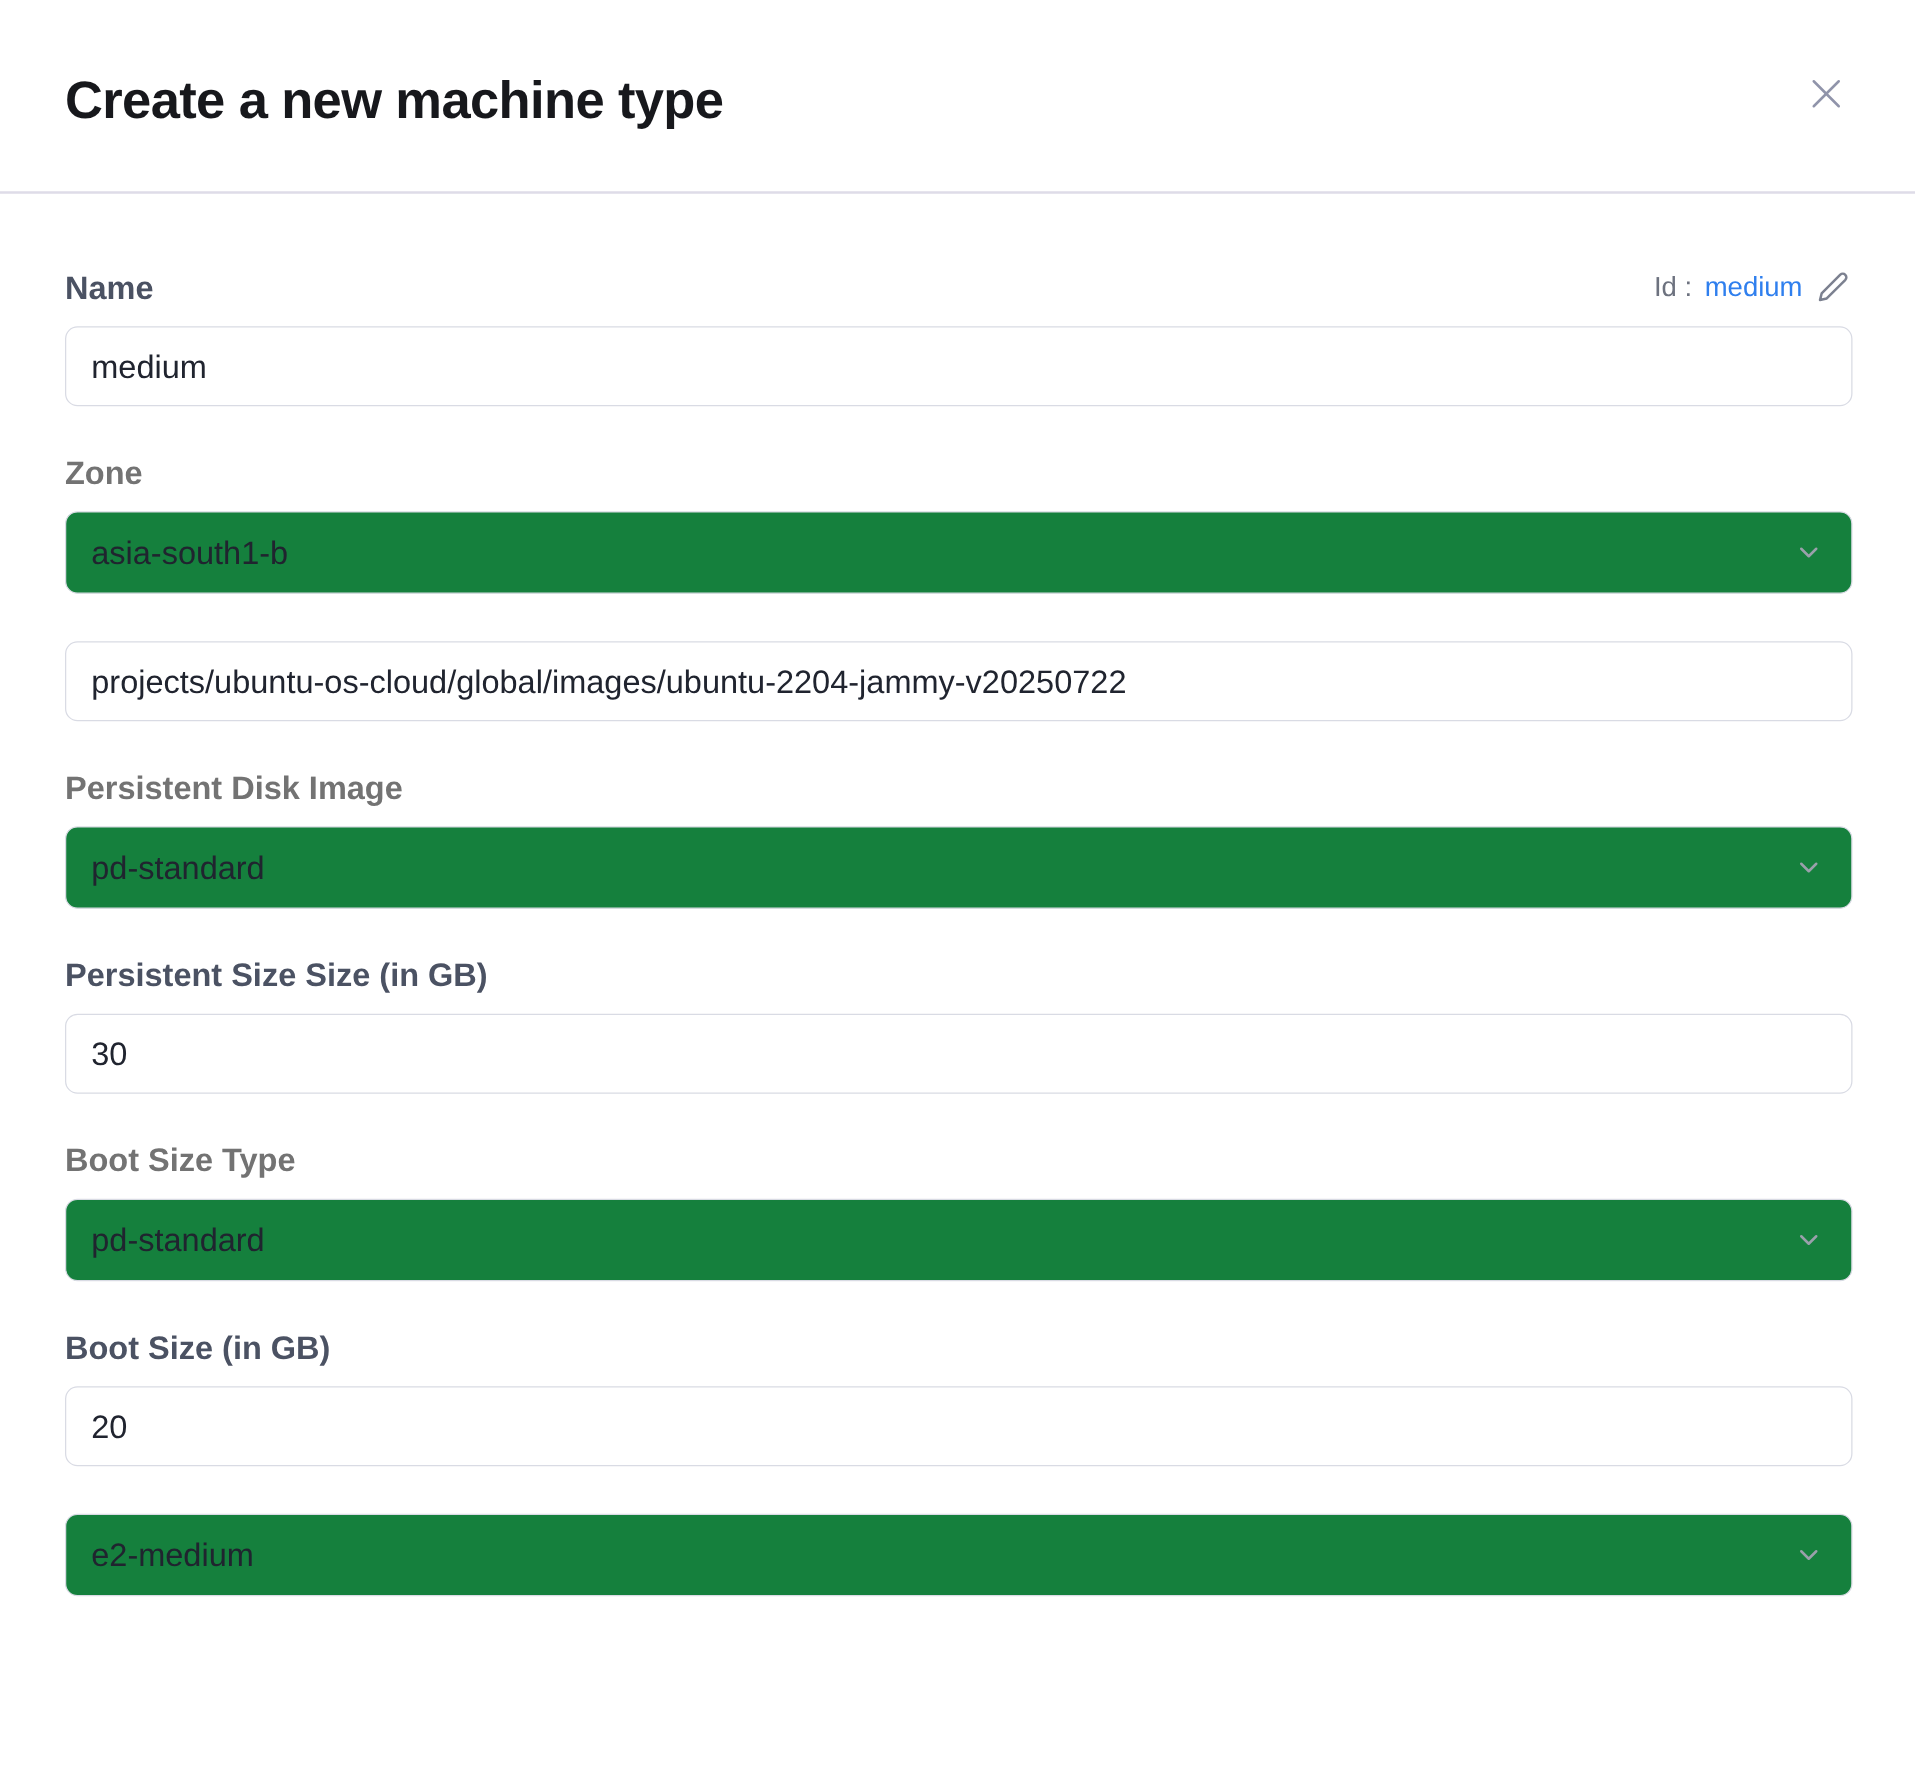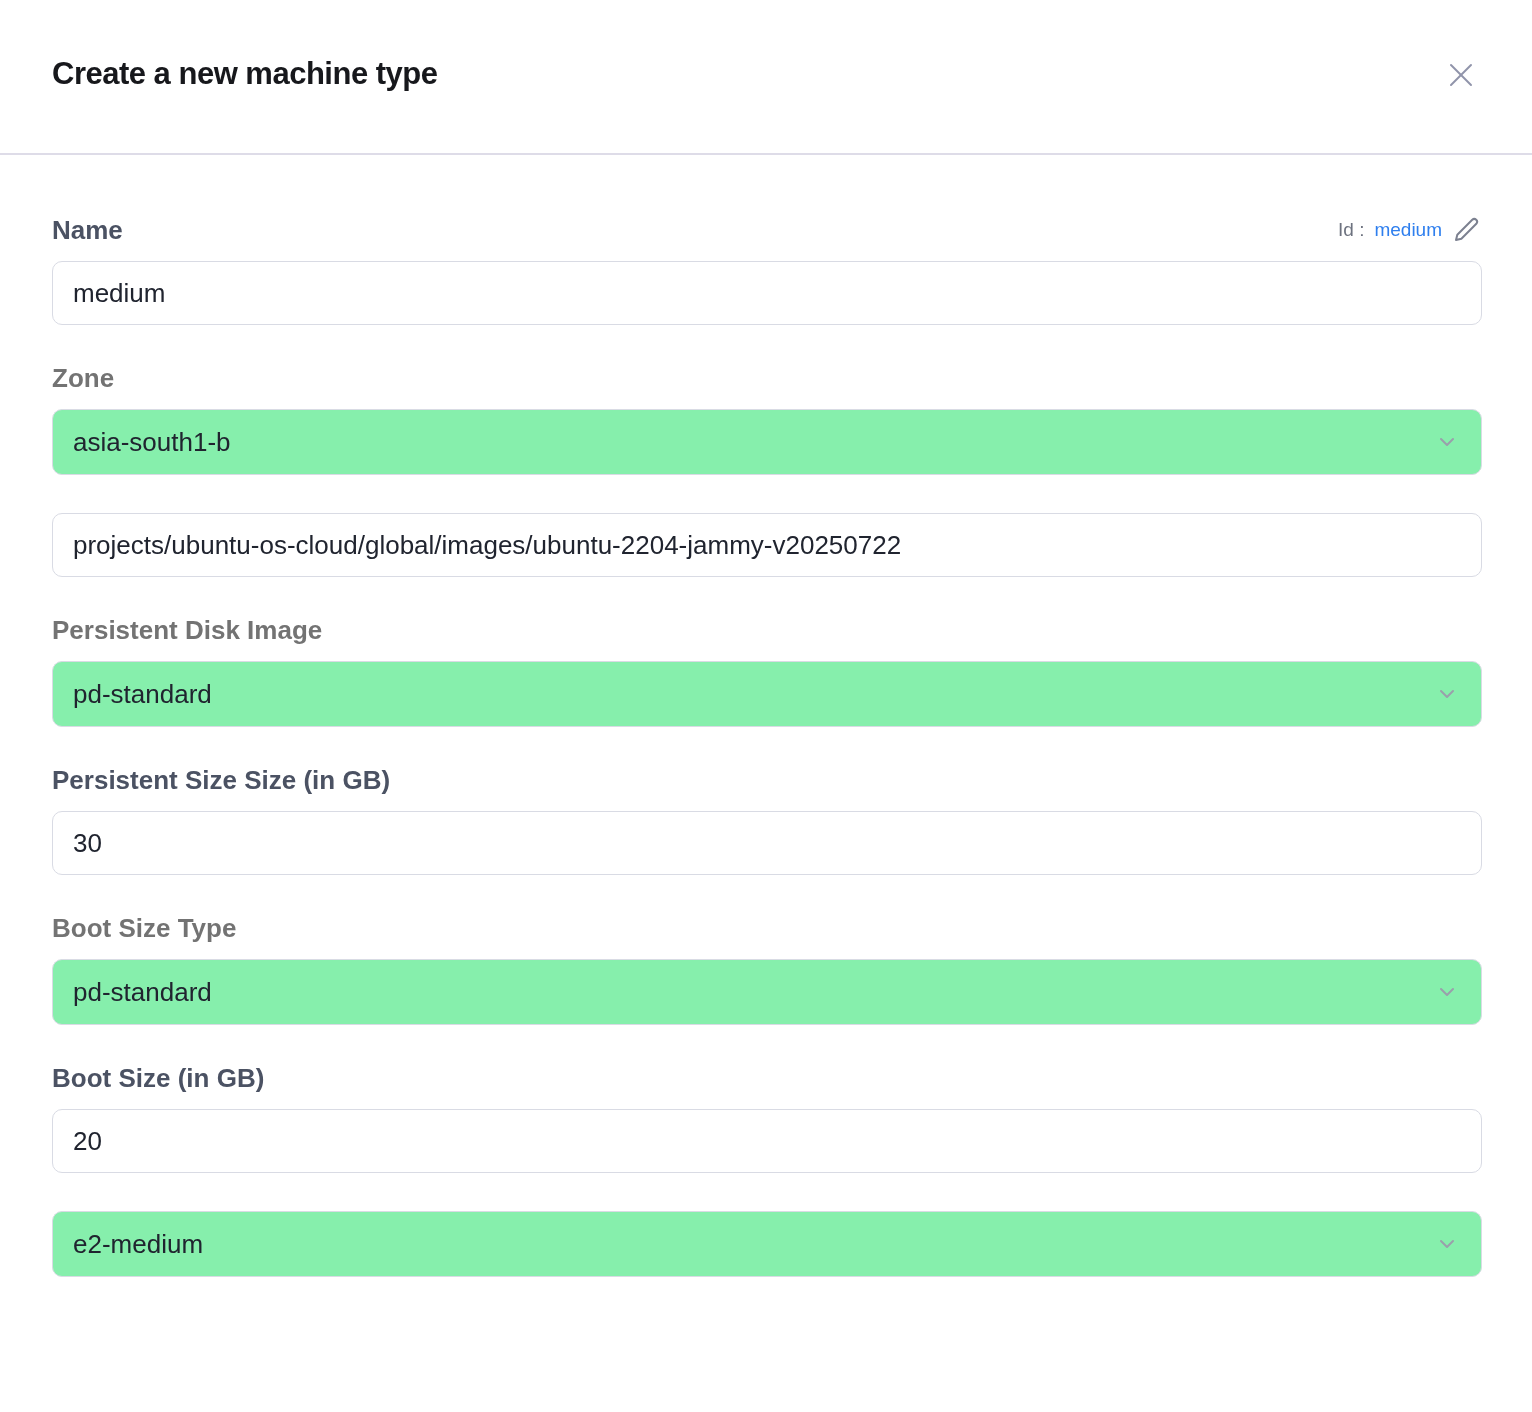--- a/index.html
+++ b/index.html
@@ -13,21 +13,21 @@
   }
   .modal { width: 1532px; height: 1412px; background: #fff; }
 
   .modal-header {
     position: relative;
     height: 155px;
     padding: 56px 52px 0 52px;
     border-bottom: 2px solid #dedce8;
   }
   .modal-title {
-    font-size: 31px;
+    font-size: 42px;
     font-weight: 700;
     letter-spacing: -0.5px;
     color: #17181c;
   }
   .close-btn {
     position: absolute;
     top: 56px;
     right: 52px;
     width: 38px;
     height: 38px;
@@ -54,21 +54,21 @@
     font-weight: 600;
     line-height: 30px;
   }
   .lbl-dark { color: #4b5263; }
   .lbl-light { color: #737373; }
 
   .id-row {
     display: flex;
     align-items: center;
     gap: 10px;
-    font-size: 19px;
+    font-size: 22px;
   }
   .id-prefix { color: #6d727f; font-weight: 400; }
   .id-value { color: #2f7fee; font-weight: 400; cursor: pointer; }
   .edit-btn {
     background: none; border: none; cursor: pointer;
     display: flex; align-items: center; padding: 0;
   }
   .edit-btn svg { stroke: #7c8190; }
 
   .text-input {
@@ -87,21 +87,21 @@
 
   .select-box {
     position: relative;
     width: 100%;
     height: 66px;
     border: 1.5px solid #d9dbe4;
     border-radius: 10px;
     padding: 0 60px 0 20px;
     font-size: 26px;
     color: #20242f;
-    background: #86efac;
+    background: #15803d;
     display: flex;
     align-items: center;
     cursor: pointer;
   }
   .select-chevron {
     position: absolute;
     right: 22px;
     top: 50%;
     transform: translateY(-50%);
     display: flex;

